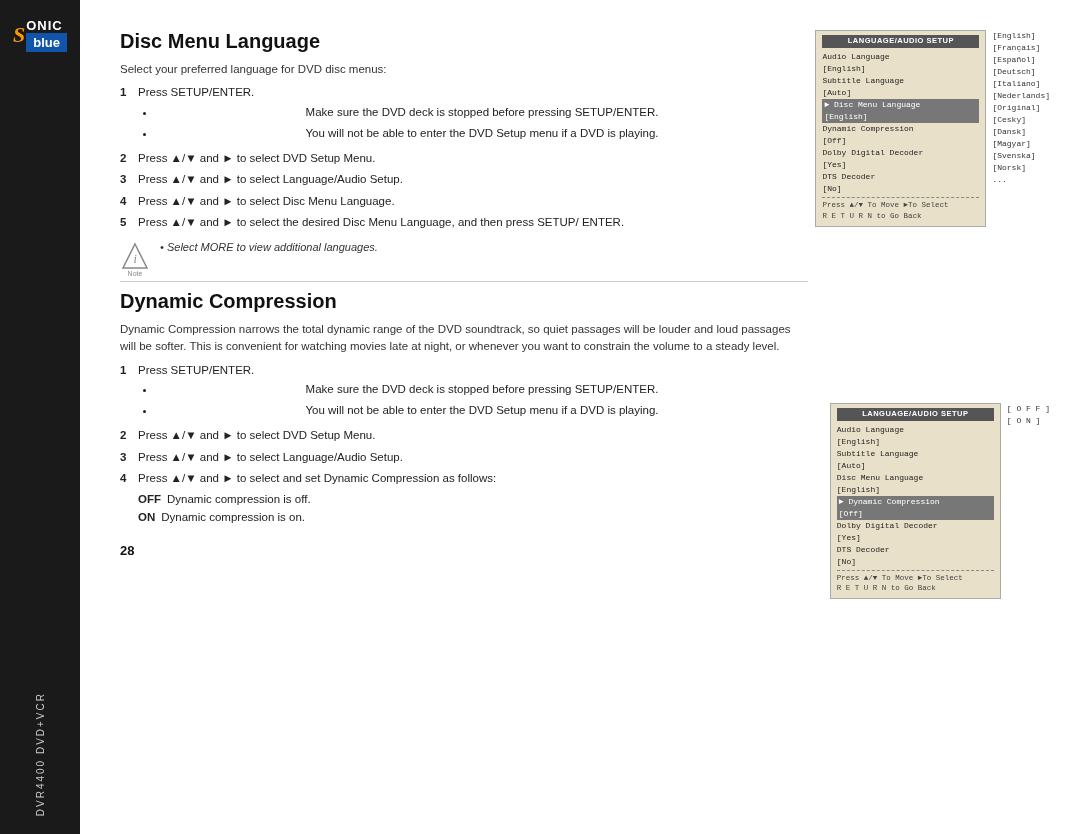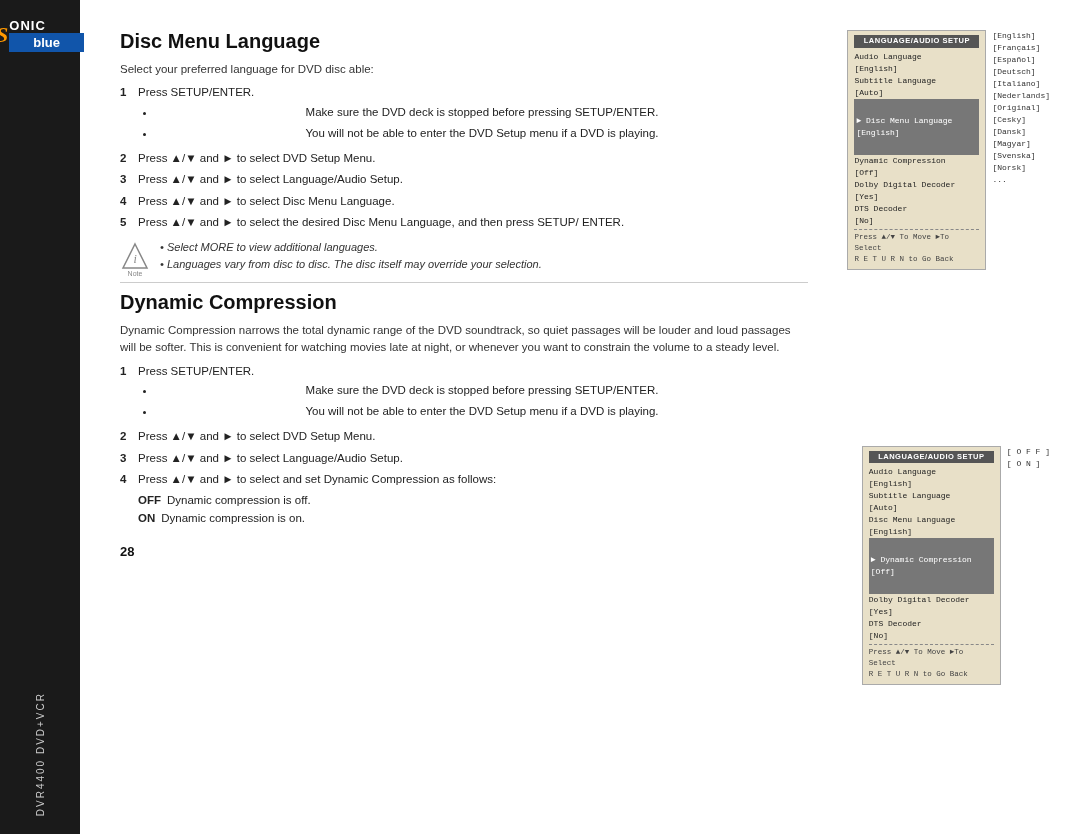--- a/index.html
+++ b/index.html
@@ -44,21 +44,21 @@
       font-style: italic;
       font-size: 22px;
       font-weight: bold;
       font-family: Georgia, serif;
     }
     .blue-box {
       background: #1155aa;
       color: #fff;
       font-size: 13px;
       font-weight: bold;
-      padding: 2px 24px;
+      padding: 2px 7px;
       letter-spacing: 0px;
       font-family: Arial, sans-serif;
     }
     .sidebar-model {
       color: #cccccc;
       font-size: 10px;
       writing-mode: vertical-rl;
       transform: rotate(180deg);
       letter-spacing: 2px;
       text-align: center;
@@ -169,21 +169,21 @@
     }
 
     
     .screenshot-box {
       background: #e8e0c8;
       border: 1px solid #aaa;
       padding: 4px 6px;
       font-size: 8.5px;
       font-family: 'Courier New', monospace;
       color: #222;
-      width: 139px;
+      width: 171px;
       line-height: 1.45;
     }
     .screenshot-header {
       background: #555;
       color: #fff;
       text-align: center;
       font-size: 7.5px;
       font-weight: bold;
       letter-spacing: 0.5px;
       padding: 1px 0;
@@ -193,21 +193,21 @@
     .screenshot-row {
       display: flex;
       justify-content: space-between;
       font-size: 8px;
       line-height: 1.5;
       flex-direction: column;
     }
     .screenshot-row.selected {
       background: #777;
       color: #fff;
-      padding: 16px 2px;
+      padding: 0 2px;
     }
     .screenshot-footer {
       border-top: 1px dashed #888;
       margin-top: 2px;
       padding-top: 2px;
       font-size: 7.5px;
       text-align: left;
       color: #444;
     }
 
@@ -265,21 +265,21 @@
     </div>
   </div>
   <div class="sidebar-model">DVR4400 DVD+VCR</div>
 </div>
 
 <div class="main-content">
   <div class="two-col">
     <div class="col-text">
 
       <h2 class="section-title">Disc Menu Language</h2>
-      <p class="intro-text">Select your preferred language for DVD disc able:</p>
+      <p class="intro-text">Select your preferred language for DVD disc menus:</p>
 
       <ol class="steps-list">
         <li>
           <span class="step-num">1</span>
           <div class="step-body">
             <span>Press SETUP/ENTER.</span>
             <ul>
               <li>Make sure the DVD deck is stopped before pressing SETUP/ENTER.</li>
               <li>You will not be able to enter the DVD Setup menu if a DVD is playing.</li>
             </ul>
@@ -306,21 +306,20 @@
       <div class="note-box">
         <div class="note-icon">
           <svg width="30" height="30" viewBox="0 0 30 30">
             <polygon points="15,3 27,27 3,27" fill="none" stroke="#888" stroke-width="1.5"></polygon>
             <text x="13.5" y="22" font-size="12" font-family="Georgia,serif" fill="#888" font-style="italic">i</text>
           </svg>
           <div style="text-align:center; font-size:7px; color:#888; margin-top:-4px;">Note</div>
         </div>
         <div class="note-content">
           <span>• <span>Select MORE to view additional languages.</span></span><br>
-          <span>• <span>Languages vary from disc to disc. The disc itself may override your selection.</span></span>
         </div>
       </div>
 
       <hr class="section-divider">
 
       <h2 class="section-title">Dynamic Compression</h2>
       <p class="intro-text">Dynamic Compression narrows the total dynamic range of the DVD soundtrack, so quiet passages will be louder and loud passages will be softer. This is convenient for watching movies late at night, or whenever you want to constrain the volume to a steady level.</p>
 
       <ol class="steps-list">
         <li>

